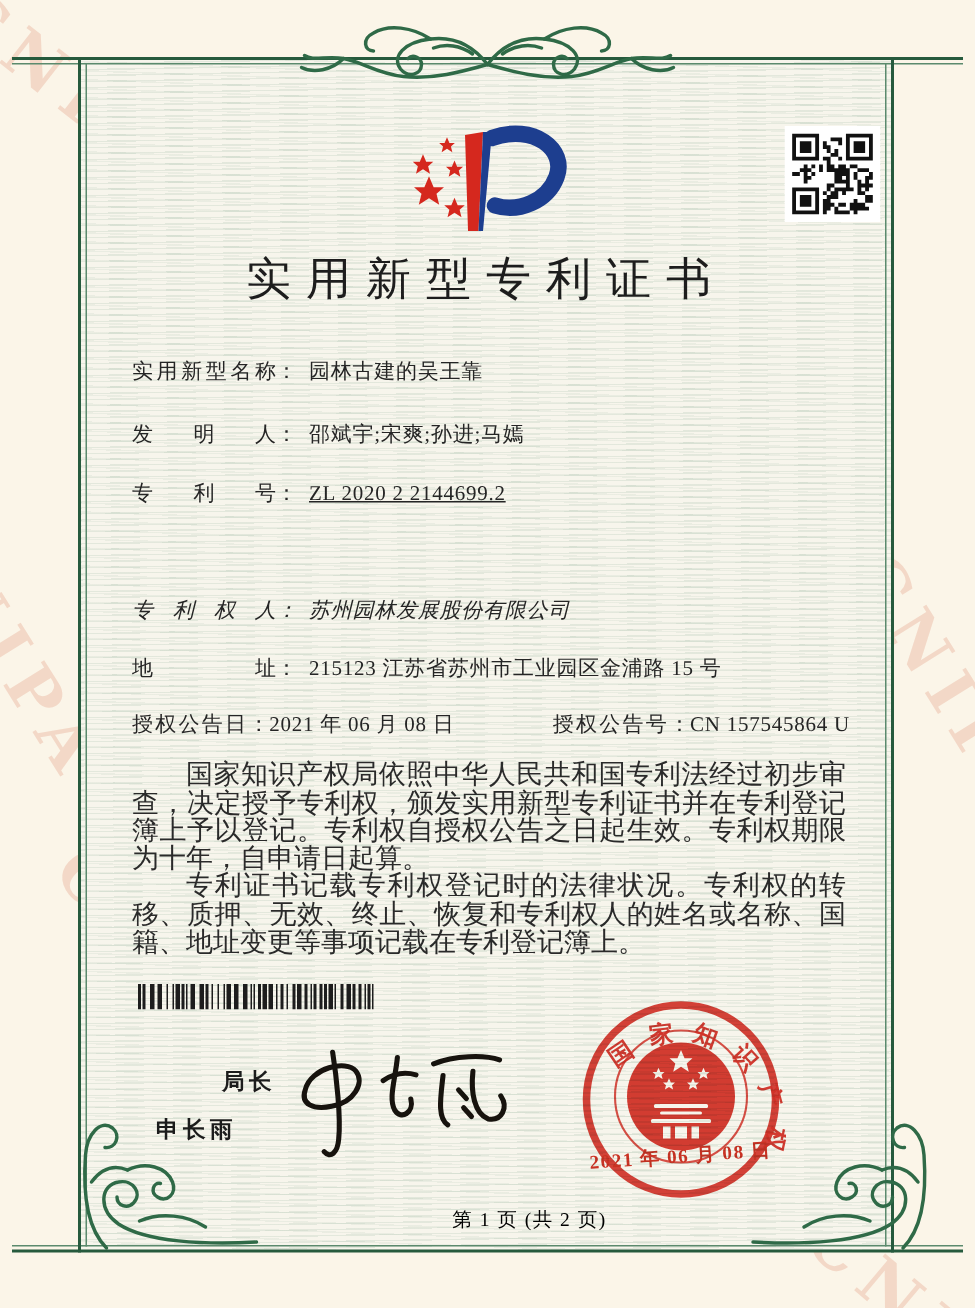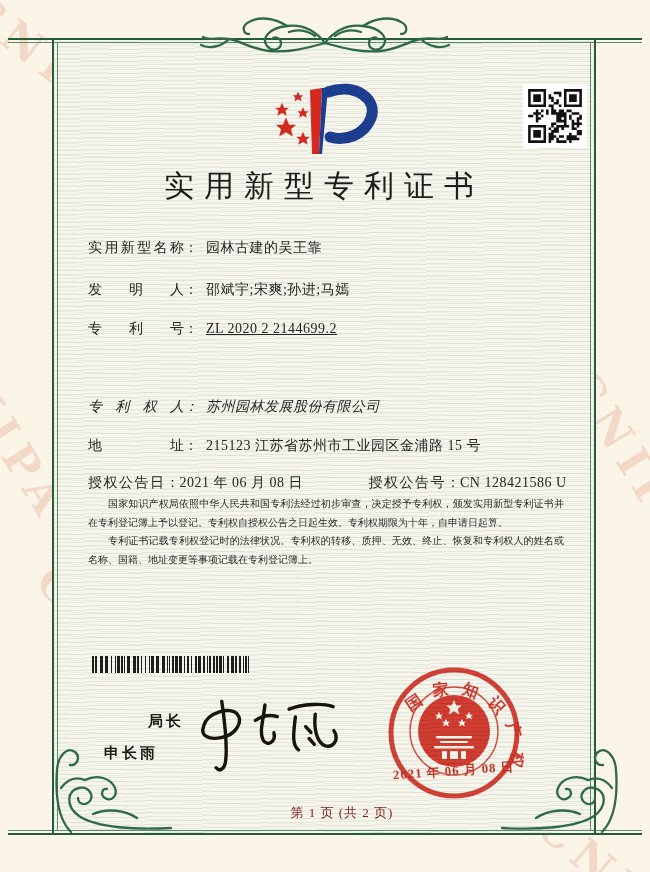--- a/index.html
+++ b/index.html
@@ -27,27 +27,27 @@
   
   .certno{position:absolute;left:88px;top:76px;font-size:13.5px;letter-spacing:2px;color:#2d2d2d;}
   .title{position:absolute;left:52px;width:544px;top:166px;text-align:center;
          font-size:30px;font-weight:normal;letter-spacing:10px;color:#1d1d1d;}
   .frow{position:absolute;left:88px;font-size:14px;color:#252525;white-space:nowrap;}
   .flabel{display:inline-block;width:96px;text-align:justify;text-align-last:justify;color:#252525;}
   .fcolon{display:inline-block;margin-right:8px;}
   .fvalue{letter-spacing:.5px;}
   .gpair{display:inline-block;}
   .glabel{letter-spacing:1.5px;text-align:center;}
-  .paras{position:absolute;left:88px;top:495px;width:476px;font-size:10px;
+  .paras{position:absolute;left:88px;top:507px;width:476px;font-size:18px;
          line-height:18.6px;color:#2a2a2a;text-align:justify;}
   .paras p{margin:0;text-indent:2em;}
   .officer{position:absolute;left:104px;font-family:"Liberation Sans","DejaVu Sans",sans-serif;
            font-weight:bold;font-size:15px;color:#1c1c1c;letter-spacing:3px;}
-  .footer{position:absolute;left:52px;width:580px;top:804px;text-align:center;
-          font-size:13px;color:#7f1d1d;letter-spacing:1px;}
+  .footer{position:absolute;left:63px;width:580px;top:804px;text-align:center;
+          font-size:13px;color:#000000;letter-spacing:1px;}
 
   
   .qr{position:absolute;left:523px;top:84px;width:64px;height:64px;}
   .logo{position:absolute;left:258px;top:80px;width:150px;height:82px;}
   .barcode{position:absolute;left:92px;top:656px;width:164px;height:17px;}
   .sig{position:absolute;left:186px;top:694px;width:160px;height:84px;transform:rotate(-2deg);}
   .sig path{fill:none;stroke:#17130e;stroke-width:3.4;stroke-linecap:round;stroke-linejoin:round;}
   .seal{position:absolute;left:384px;top:661px;width:140px;height:152px;mix-blend-mode:multiply;opacity:.95;}
 </style>
 </head>
@@ -138,21 +138,21 @@
   </div>
   <div class="frow" style="top:437px;">
     <span class="flabel">地址</span><span class="fcolon">：</span><span class="fvalue">215123 江苏省苏州市工业园区金浦路 15 号</span>
   </div>
 
   <div class="frow" style="top:474px;">
     <span class="gpair">
       <span class="glabel">授权公告日</span><span>：</span><span class="fvalue">2021 年 06 月 08 日</span>
     </span>
     <span class="gpair" style="margin-left:62px;">
-      <span class="glabel">授权公告号</span><span>：</span><span class="fvalue">CN 128421586 U</span>
+      <span class="glabel">授权公告号</span><span>：</span><span class="fvalue">CN 157545864 U</span>
     </span>
   </div>
 
   <div class="paras">
     <p>国家知识产权局依照中华人民共和国专利法经过初步审查，决定授予专利权，颁发实用新型专利证书并在专利登记簿上予以登记。专利权自授权公告之日起生效。专利权期限为十年，自申请日起算。</p>
     <p>专利证书记载专利权登记时的法律状况。专利权的转移、质押、无效、终止、恢复和专利权人的姓名或名称、国籍、地址变更等事项记载在专利登记簿上。</p>
   </div>
 
   <svg class="barcode" id="barcode-svg" viewBox="0 0 164 17" preserveAspectRatio="none">
     <path fill="#1d1d1d" d="M0,0h2v17h-2zM3,0h2v17h-2zM8,0h3v17h-3zM13,0h3v17h-3zM19,0h1v17h-1zM23,0h1v17h-1zM25,0h3v17h-3zM29,0h2v17h-2zM32,0h1v17h-1zM35,0h3v17h-3zM41,0h3v17h-3zM45,0h2v17h-2zM49,0h1v17h-1zM53,0h1v17h-1zM57,0h1v17h-1zM59,0h3v17h-3zM64,0h3v17h-3zM70,0h3v17h-3zM75,0h1v17h-1zM77,0h1v17h-1zM80,0h2v17h-2zM83,0h3v17h-3zM87,0h3v17h-3zM92,0h1v17h-1zM95,0h2v17h-2zM99,0h1v17h-1zM103,0h2v17h-2zM106,0h3v17h-3zM111,0h2v17h-2zM115,0h1v17h-1zM117,0h2v17h-2zM121,0h2v17h-2zM124,0h2v17h-2zM127,0h3v17h-3zM131,0h1v17h-1zM135,0h2v17h-2zM139,0h3v17h-3zM143,0h2v17h-2zM147,0h2v17h-2zM151,0h1v17h-1zM153,0h2v17h-2zM156,0h1v17h-1z"></path>

